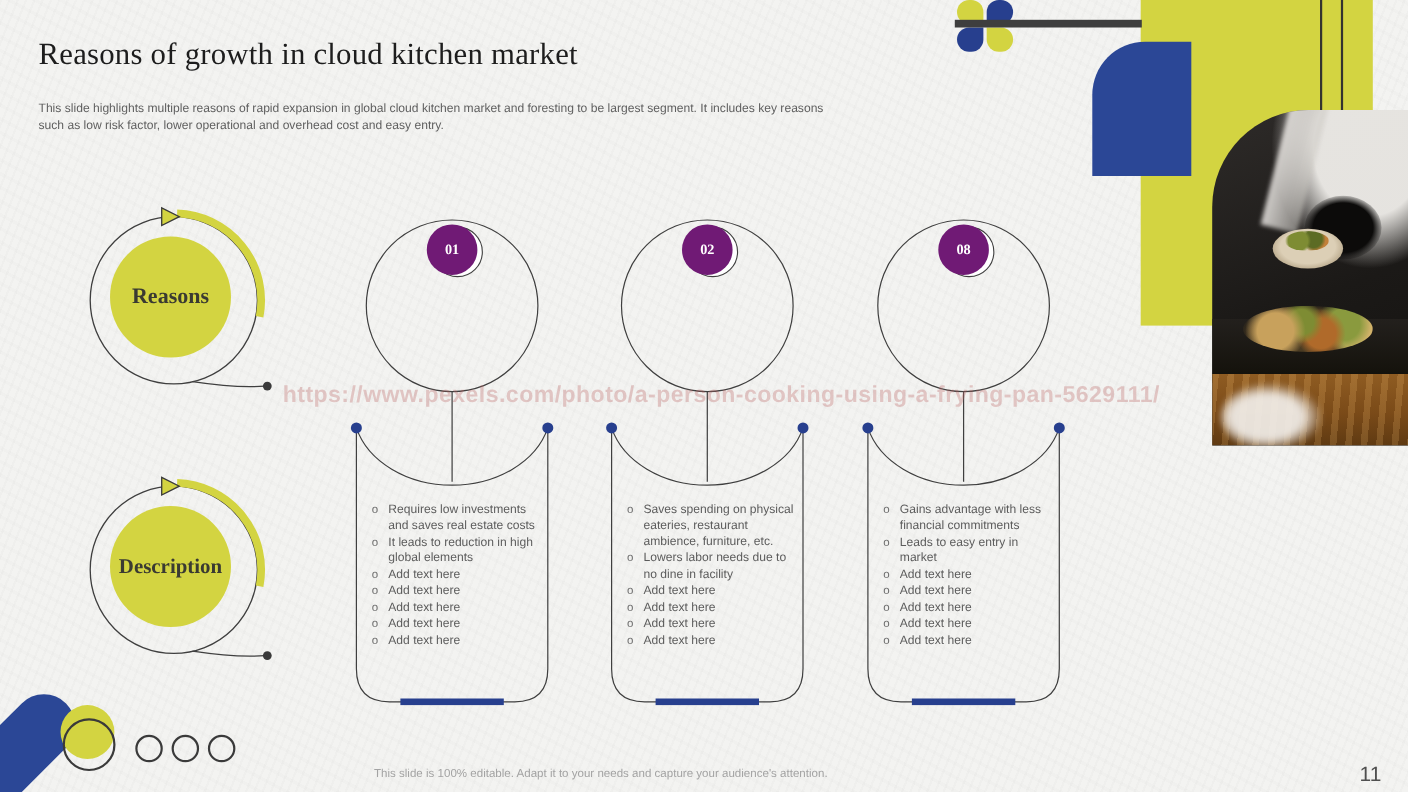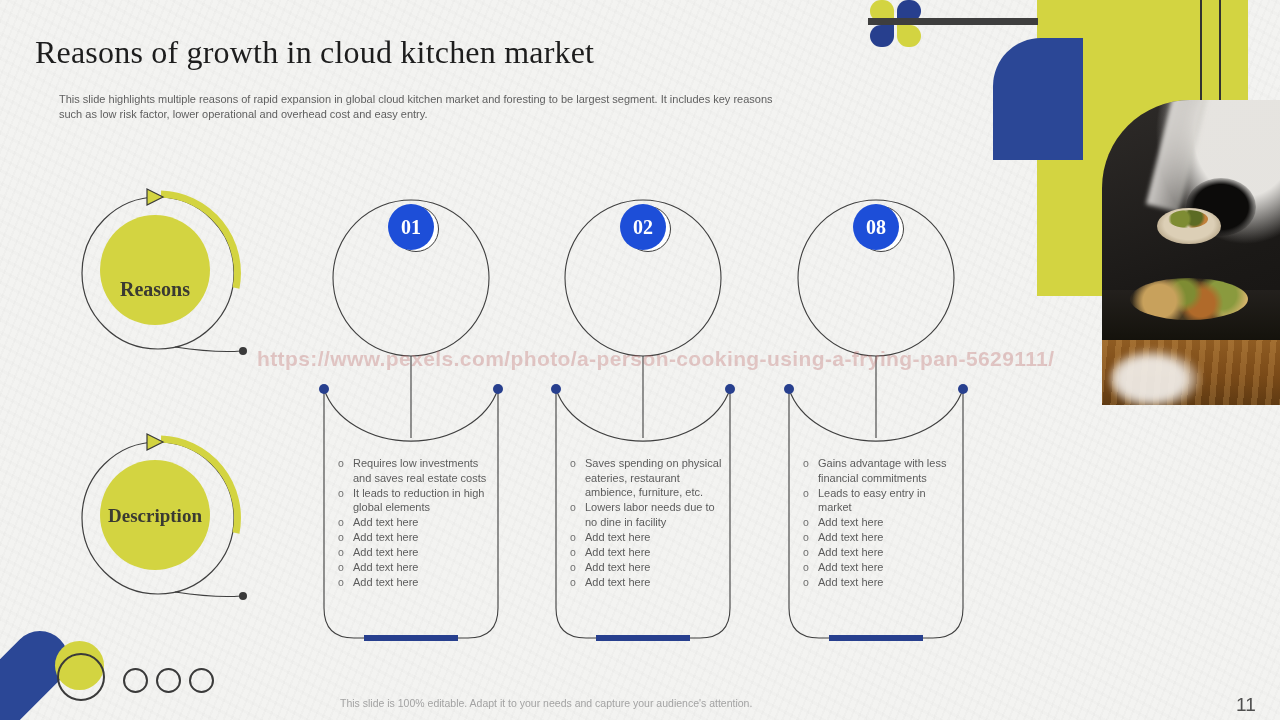--- a/index.html
+++ b/index.html
@@ -13,44 +13,44 @@
   body::before{
     content:"";position:absolute;inset:0;pointer-events:none;z-index:0;
     background:
       repeating-linear-gradient(112deg, rgba(0,0,0,0.014) 0 2px, rgba(255,255,255,0) 2px 7px),
       repeating-linear-gradient(28deg, rgba(0,0,0,0.010) 0 3px, rgba(255,255,255,0) 3px 11px);
   }
   .abs{position:absolute;}
   
   .title{
     left:35px;top:34px;width:760px;
-    font-family:"Liberation Serif", serif;font-size:32px;font-weight:400;color:#1d1d1d;
+    font-family:"Liberation Serif", serif;font-size:28px;font-weight:400;color:#1d1d1d;
     letter-spacing:.2px;z-index:3;
   }
   .subtitle{
-    left:35px;top:92px;width:720px;font-size:11px;line-height:15px;color:#5f5f5f;z-index:3;margin-left:24px;
+    left:35px;top:92px;width:720px;font-size:11px;line-height:15px;color:#5f5f5f;z-index:3;
   }
   
   .side-widget{width:185px;height:200px;z-index:3;}
   .side-widget svg{position:absolute;left:0;top:0;}
   .side-label{
     position:absolute;left:18px;width:124px;text-align:center;
     font-family:"Liberation Serif", serif;font-weight:700;color:#3a3a32;
   }
   
   .col{width:190px;height:450px;top:198px;z-index:3;}
   .col svg{position:absolute;left:0;top:0;}
   .num-shadow{
     position:absolute;left:77px;top:8px;width:46px;height:46px;border-radius:50%;
     background:#ffffff;border:1px solid #3f3f3f;box-sizing:border-box;
   }
   .num-circle{
     position:absolute;left:72px;top:6px;width:46px;height:46px;border-radius:50%;
-    background:#1d4ed8;color:#fff;display:flex;align-items:center;justify-content:center;
-    font-family:"Liberation Serif", serif;font-weight:700;font-size:20px;
+    background:#701a75;color:#fff;display:flex;align-items:center;justify-content:center;
+    font-family:"Liberation Serif", serif;font-weight:700;font-size:13px;
   }
   .band{
     position:absolute;left:19px;top:66px;width:152px;height:62px;background:#273f8e;
     border-radius:2px;display:flex;align-items:center;justify-content:center;
     text-align:center;color:#fff;font-family:"Liberation Serif", serif;font-weight:700;
     font-size:15.5px;line-height:19px;
   }
   .bullets{position:absolute;left:22px;top:258px;width:152px;}
   .bullet{display:flex;margin:0 0 0.5px 0;}
   .bullet .mark{width:15px;flex:0 0 15px;font-size:10.5px;color:#6f6f6f;line-height:14.5px;}
@@ -126,21 +126,21 @@
 
 <div class="abs side-widget" style="left:75px;top:185px;">
   <svg width="185" height="200" viewBox="0 0 185 200">
     <circle cx="83" cy="88" r="76" fill="none" stroke="#3f3f3f" stroke-width="1.2"></circle>
     <path d="M 100 162 Q 140 168 166 166" fill="none" stroke="#3f3f3f" stroke-width="1.2"></path>
     <circle cx="168" cy="166" r="4" fill="#3a3a3a"></circle>
     <circle cx="80" cy="85" r="55" fill="#d3d441"></circle>
     <path d="M 86 9 A 79 79 0 0 1 161 103" fill="none" stroke="#d3d441" stroke-width="7"></path>
     <polygon points="72,4 88,12 72,20" fill="#d3d441" stroke="#3a3a3a" stroke-width="1.2"></polygon>
   </svg>
-  <div class="side-label" style="top:73px;font-size:20px;margin-top:20px;">Reasons</div>
+  <div class="side-label" style="top:73px;font-size:20px;">Reasons</div>
 </div>
 
 <div class="abs side-widget" style="left:75px;top:430px;">
   <svg width="185" height="200" viewBox="0 0 185 200">
     <circle cx="83" cy="88" r="76" fill="none" stroke="#3f3f3f" stroke-width="1.2"></circle>
     <path d="M 100 162 Q 140 168 166 166" fill="none" stroke="#3f3f3f" stroke-width="1.2"></path>
     <circle cx="168" cy="166" r="4" fill="#3a3a3a"></circle>
     <circle cx="80" cy="85" r="55" fill="#d3d441"></circle>
     <path d="M 86 9 A 79 79 0 0 1 161 103" fill="none" stroke="#d3d441" stroke-width="7"></path>
     <polygon points="72,4 88,12 72,20" fill="#d3d441" stroke="#3a3a3a" stroke-width="1.2"></polygon>

